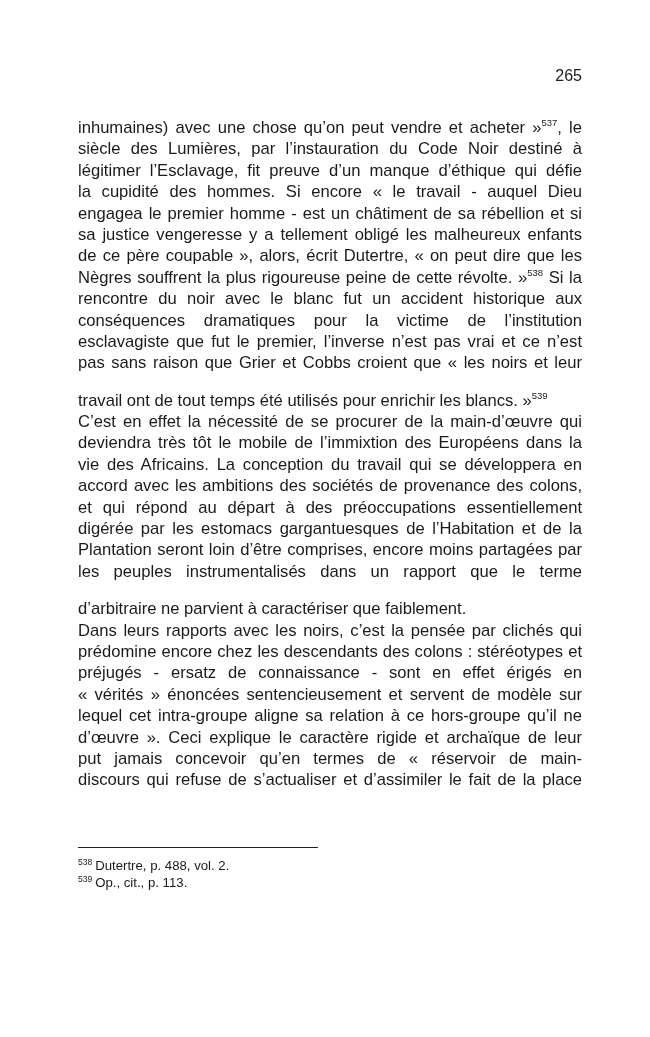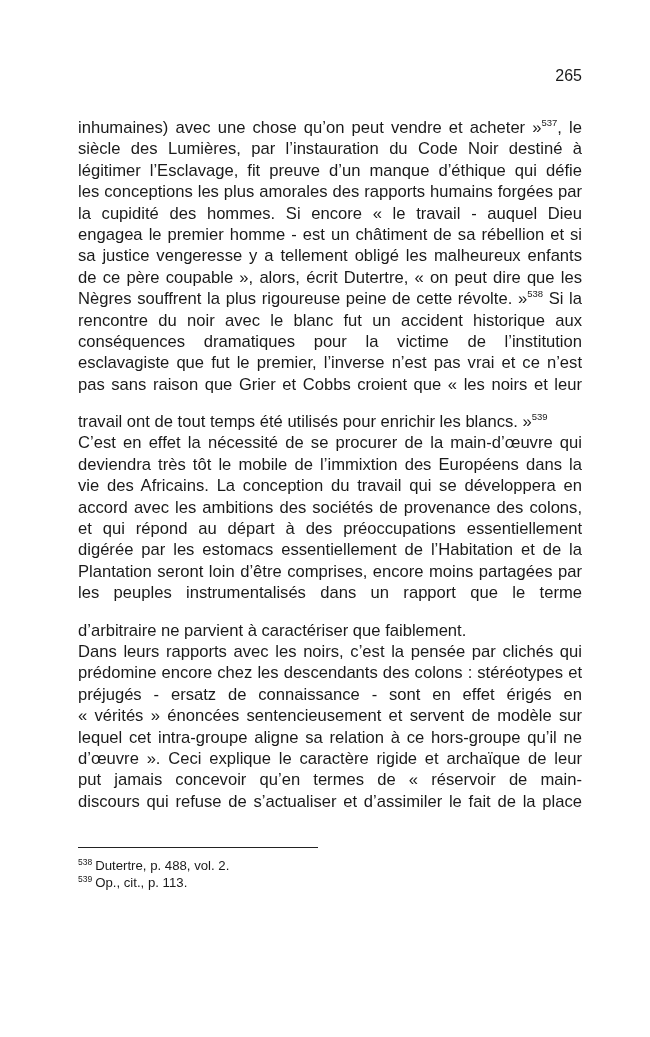--- a/index.html
+++ b/index.html
@@ -18,37 +18,36 @@
 </head>
 <body>
 
 <div class="page">
   <div class="page-number">265</div>
 
   <div class="body-text">
     <span class="line"><span>inhumaines) avec une chose qu’on peut vendre et acheter »</span><sup>537</sup><span>, le</span></span>
     <span class="line">siècle des Lumières, par l’instauration du Code Noir destiné à</span>
     <span class="line">légitimer l’Esclavage, fit preuve d’un manque d’éthique qui défie</span>
-    <span class="line">les conceptions les plus amorales des rapports humains forgées par</span>
     <span class="line">la cupidité des hommes. Si encore « le travail - auquel Dieu</span>
     <span class="line">engagea le premier homme - est un châtiment de sa rébellion et si</span>
     <span class="line">sa justice vengeresse y a tellement obligé les malheureux enfants</span>
     <span class="line">de ce père coupable », alors, écrit Dutertre, « on peut dire que les</span>
     <span class="line"><span>Nègres souffrent la plus rigoureuse peine de cette révolte. »</span><sup>538</sup><span> Si la</span></span>
     <span class="line">rencontre du noir avec le blanc fut un accident historique aux</span>
     <span class="line">conséquences dramatiques pour la victime de l’institution</span>
     <span class="line">esclavagiste que fut le premier, l’inverse n’est pas vrai et ce n’est</span>
     <span class="line">pas sans raison que Grier et Cobbs croient que « les noirs et leur</span>
     <span class="line last"><span>travail ont de tout temps été utilisés pour enrichir les blancs. »</span><sup>539</sup></span>
     <span class="line">C’est en effet la nécessité de se procurer de la main-d’œuvre qui</span>
     <span class="line">deviendra très tôt le mobile de l’immixtion des Européens dans la</span>
     <span class="line">vie des Africains. La conception du travail qui se développera en</span>
     <span class="line">accord avec les ambitions des sociétés de provenance des colons,</span>
     <span class="line">et qui répond au départ à des préoccupations essentiellement</span>
-    <span class="line">digérée par les estomacs essentiellement de l’Habitation et de la</span>
+    <span class="line">digérée par les estomacs gargantuesques de l’Habitation et de la</span>
     <span class="line">Plantation seront loin d’être comprises, encore moins partagées par</span>
     <span class="line">les peuples instrumentalisés dans un rapport que le terme</span>
     <span class="line last">d’arbitraire ne parvient à caractériser que faiblement.</span>
     <span class="line">Dans leurs rapports avec les noirs, c’est la pensée par clichés qui</span>
     <span class="line">prédomine encore chez les descendants des colons : stéréotypes et</span>
     <span class="line">préjugés - ersatz de connaissance - sont en effet érigés en</span>
     <span class="line">« vérités » énoncées sentencieusement et servent de modèle sur</span>
     <span class="line">lequel cet intra-groupe aligne sa relation à ce hors-groupe qu’il ne</span>
     <span class="line">d’œuvre ». Ceci explique le caractère rigide et archaïque de leur</span>
     <span class="line">put jamais concevoir qu’en termes de « réservoir de main-</span>

